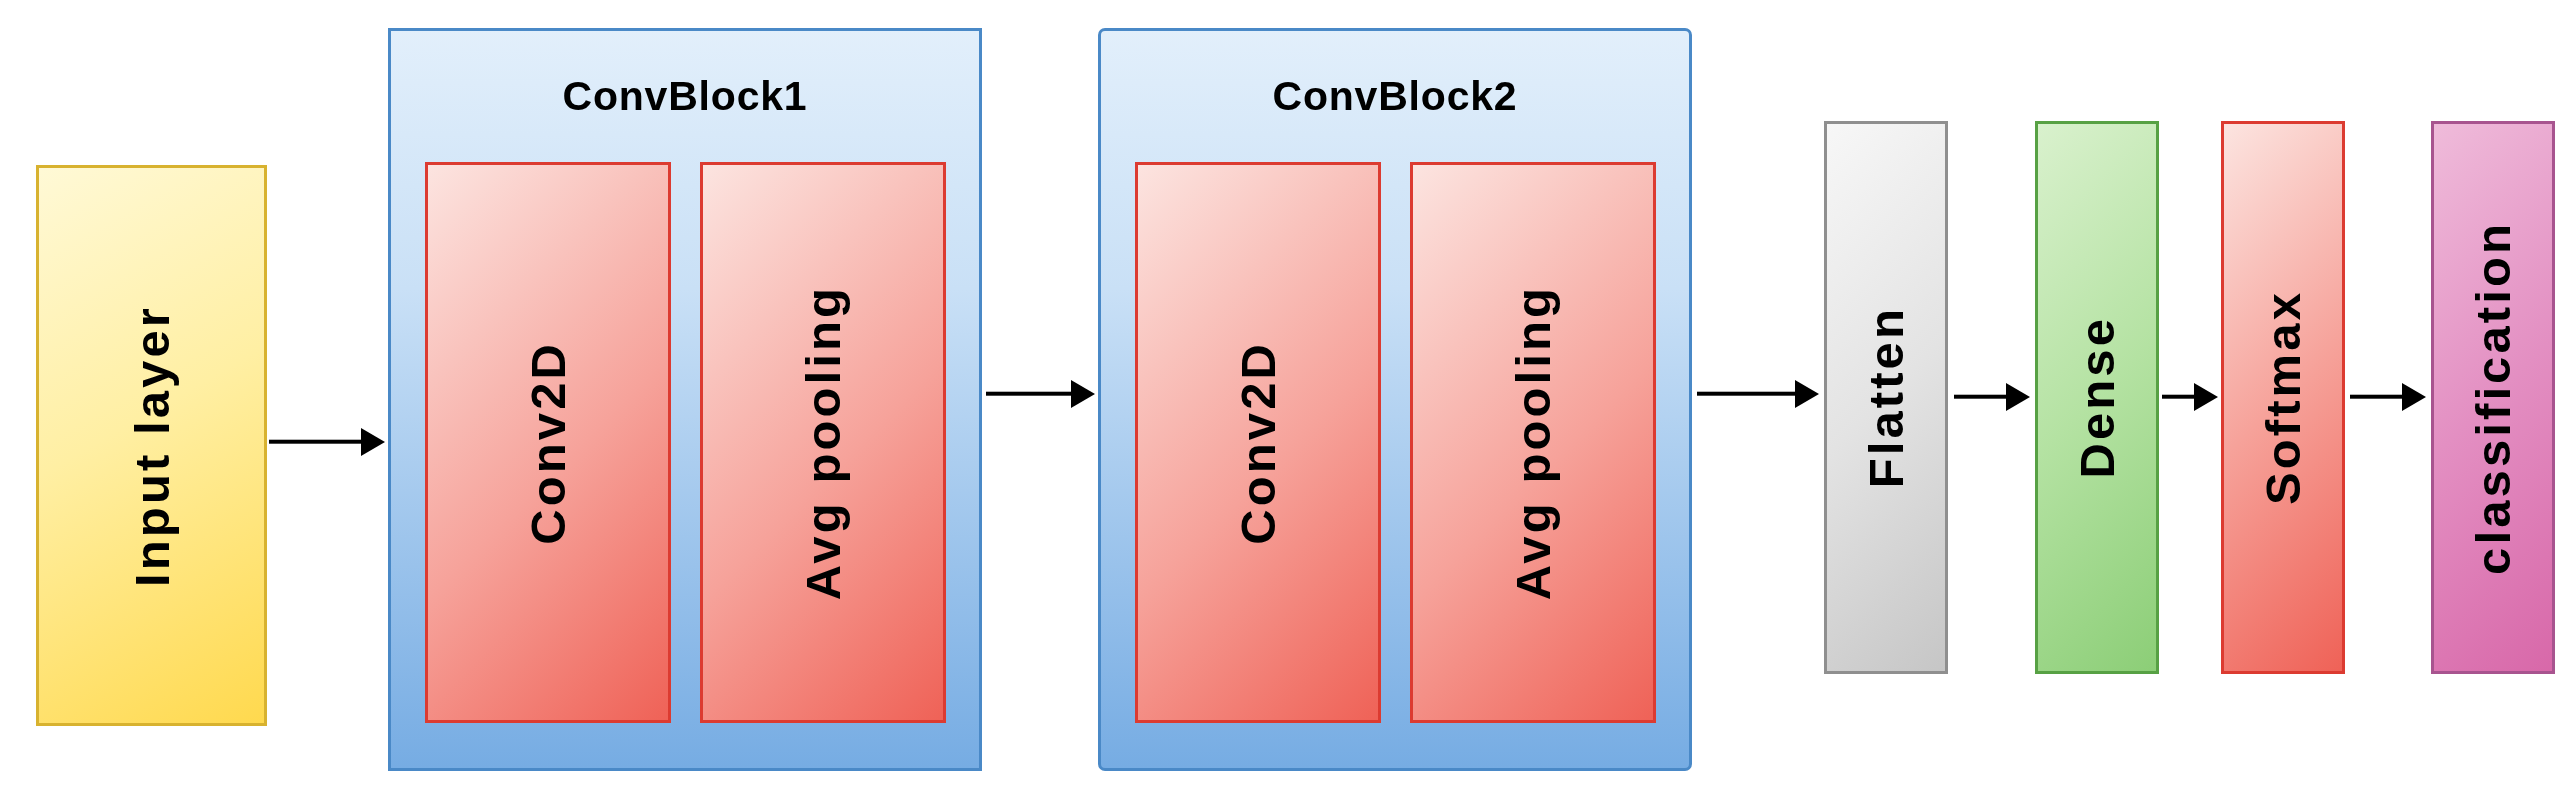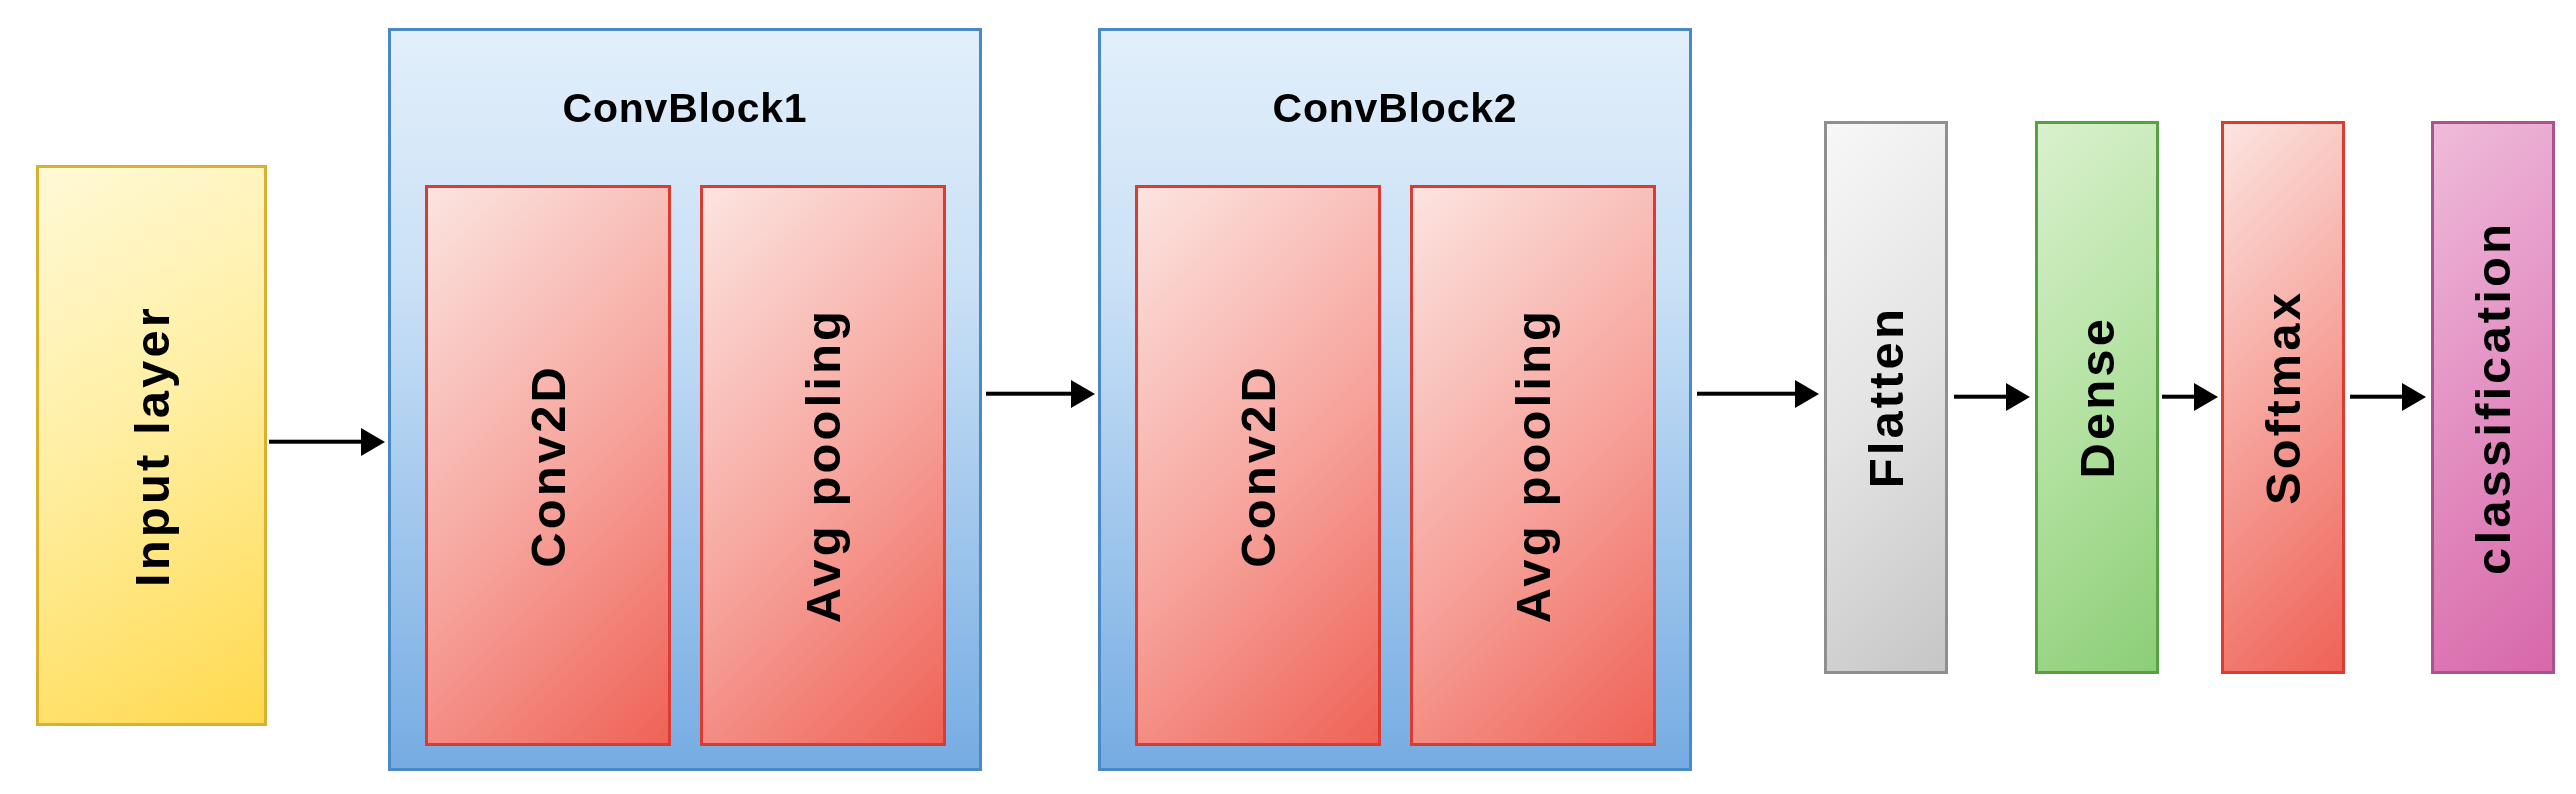--- a/index.html
+++ b/index.html
@@ -41,21 +41,21 @@
 
   
   .convblock {
     position: absolute;
     background: linear-gradient(to bottom, #E2EFFB 0%, #C9E0F6 35%, #76ACE3 100%);
     border: 3.1px solid #4A89C7;
     display: flex;
     flex-direction: column;
   }
   .convblock-title {
-    height: 154px;
+    height: 131px;
     display: flex;
     align-items: center;
     justify-content: center;
     font-weight: 700;
     font-size: 41px;
     color: #000000;
     letter-spacing: 0.8px;
   }
   .convblock-body {
     display: flex;
@@ -137,21 +137,21 @@
         <span class="vlabel">Avg pooling</span>
       </div>
     </div>
   </div>
 
   <div class="arrow" style="left:986px; top:378px; width:109px;">
     <div class="arrow-shaft"></div>
     <div class="arrow-head"></div>
   </div>
 
-  <div class="convblock" style="left:1098px; top:28px; width:594px; height:743px;">
+  <div class="convblock" style="left:1098px; top:28px; width:594px; height:743px;border-radius:7px;">
     <div class="convblock-title">ConvBlock2</div>
     <div class="convblock-body">
       <div class="conv-inner">
         <span class="vlabel">Conv2D</span>
       </div>
       <div class="conv-inner">
         <span class="vlabel">Avg pooling</span>
       </div>
     </div>
   </div>

